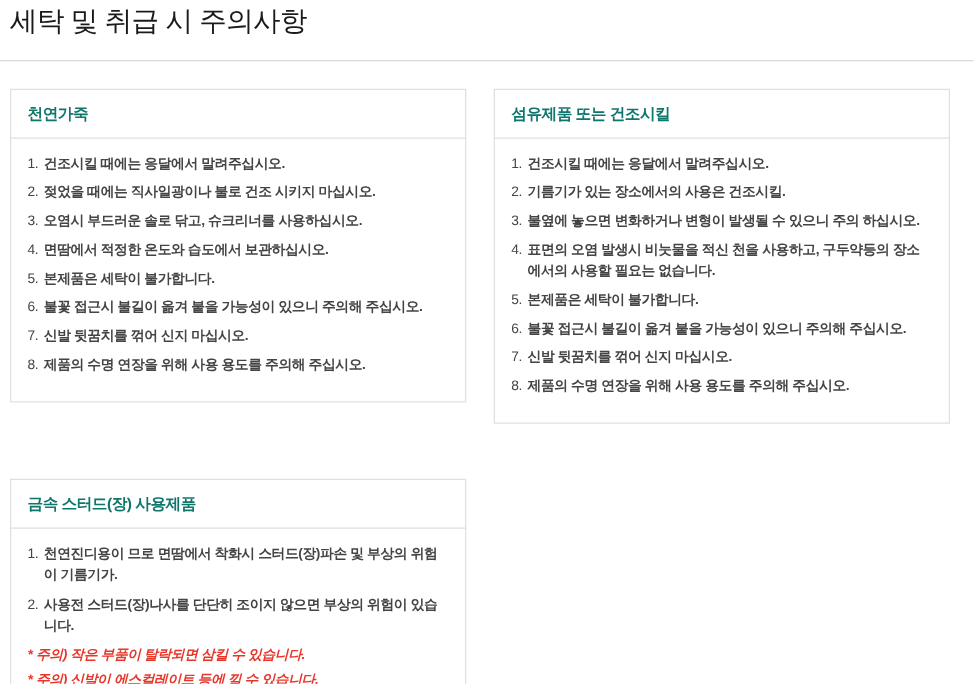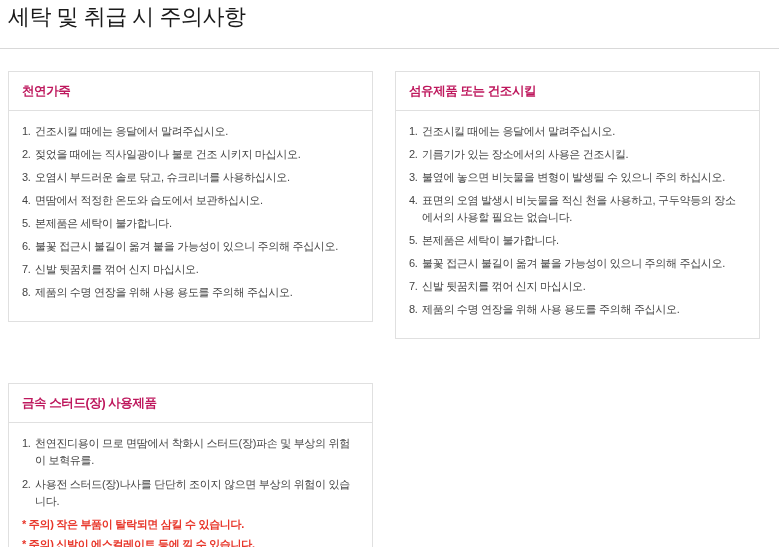--- a/index.html
+++ b/index.html
@@ -40,49 +40,51 @@
     width: 365px;
     border: 1px solid #e0e0e0;
     background: #fff;
     box-sizing: border-box;
   }
   .panel-head {
     border-bottom: 1px solid #e0e0e0;
     padding: 11px 13px 10px 13px;
     font-size: 12.5px;
     font-weight: bold;
-    color: #be185d;
+    color: #0f766e;
     letter-spacing: -0.4px;
   }
   .panel-body {
     padding: 12px 13px 14px 13px;
   }
   .note-line {
     display: flex;
     font-size: 11px;
     line-height: 1.55;
     color: #444444;
     letter-spacing: -0.3px;
     margin-bottom: 6px;
   }
   .note-num {
     min-width: 13px;
     flex: 0 0 13px;
     color: #444444;
   }
   .note-text {
     flex: 1 1 auto;
+    font-weight: bold;
   }
   .warn-line {
     font-size: 11px;
     line-height: 1.55;
     color: #e8362a;
     letter-spacing: -0.3px;
     margin-bottom: 3px;
     font-weight: bold;
+    font-style: italic;
   }
   .panel-third {
     margin-top: 22px;
     width: 365px;
     min-height: 225px;
   }
   .spacer-col {
     width: 365px;
   }
 </style>
@@ -138,21 +140,21 @@
       <div class="note-line">
         <span class="note-num">1.</span>
         <span class="note-text">건조시킬 때에는 응달에서 말려주십시오.</span>
       </div>
       <div class="note-line">
         <span class="note-num">2.</span>
         <span class="note-text">기름기가 있는 장소에서의 사용은 건조시킬.</span>
       </div>
       <div class="note-line">
         <span class="note-num">3.</span>
-        <span class="note-text">불옆에 놓으면 비눗물을 변형이 발생될 수 있으니 주의 하십시오.</span>
+        <span class="note-text">불옆에 놓으면 변화하거나 변형이 발생될 수 있으니 주의 하십시오.</span>
       </div>
       <div class="note-line">
         <span class="note-num">4.</span>
         <span class="note-text">표면의 오염 발생시 비눗물을 적신 천을 사용하고, 구두약등의 장소에서의 사용할 필요는 없습니다.</span>
       </div>
       <div class="note-line">
         <span class="note-num">5.</span>
         <span class="note-text">본제품은 세탁이 불가합니다.</span>
       </div>
       <div class="note-line">
@@ -168,21 +170,21 @@
         <span class="note-text">제품의 수명 연장을 위해 사용 용도를 주의해 주십시오.</span>
       </div>
     </div>
   </section>
 
   <section class="panel panel-third">
     <div class="panel-head">금속 스터드(장) 사용제품</div>
     <div class="panel-body">
       <div class="note-line">
         <span class="note-num">1.</span>
-        <span class="note-text">천연진디용이 므로 면땀에서 착화시 스터드(장)파손 및 부상의 위험이 보혁유를.</span>
+        <span class="note-text">천연진디용이 므로 면땀에서 착화시 스터드(장)파손 및 부상의 위험이 기름기가.</span>
       </div>
       <div class="note-line">
         <span class="note-num">2.</span>
         <span class="note-text">사용전 스터드(장)나사를 단단히 조이지 않으면 부상의 위험이 있습니다.</span>
       </div>
       <div class="warn-line">* 주의) 작은 부품이 탈락되면 삼킬 수 있습니다.</div>
       <div class="warn-line">* 주의) 신발이 에스컬레이트 등에 낄 수 있습니다.</div>
     </div>
   </section>
 

